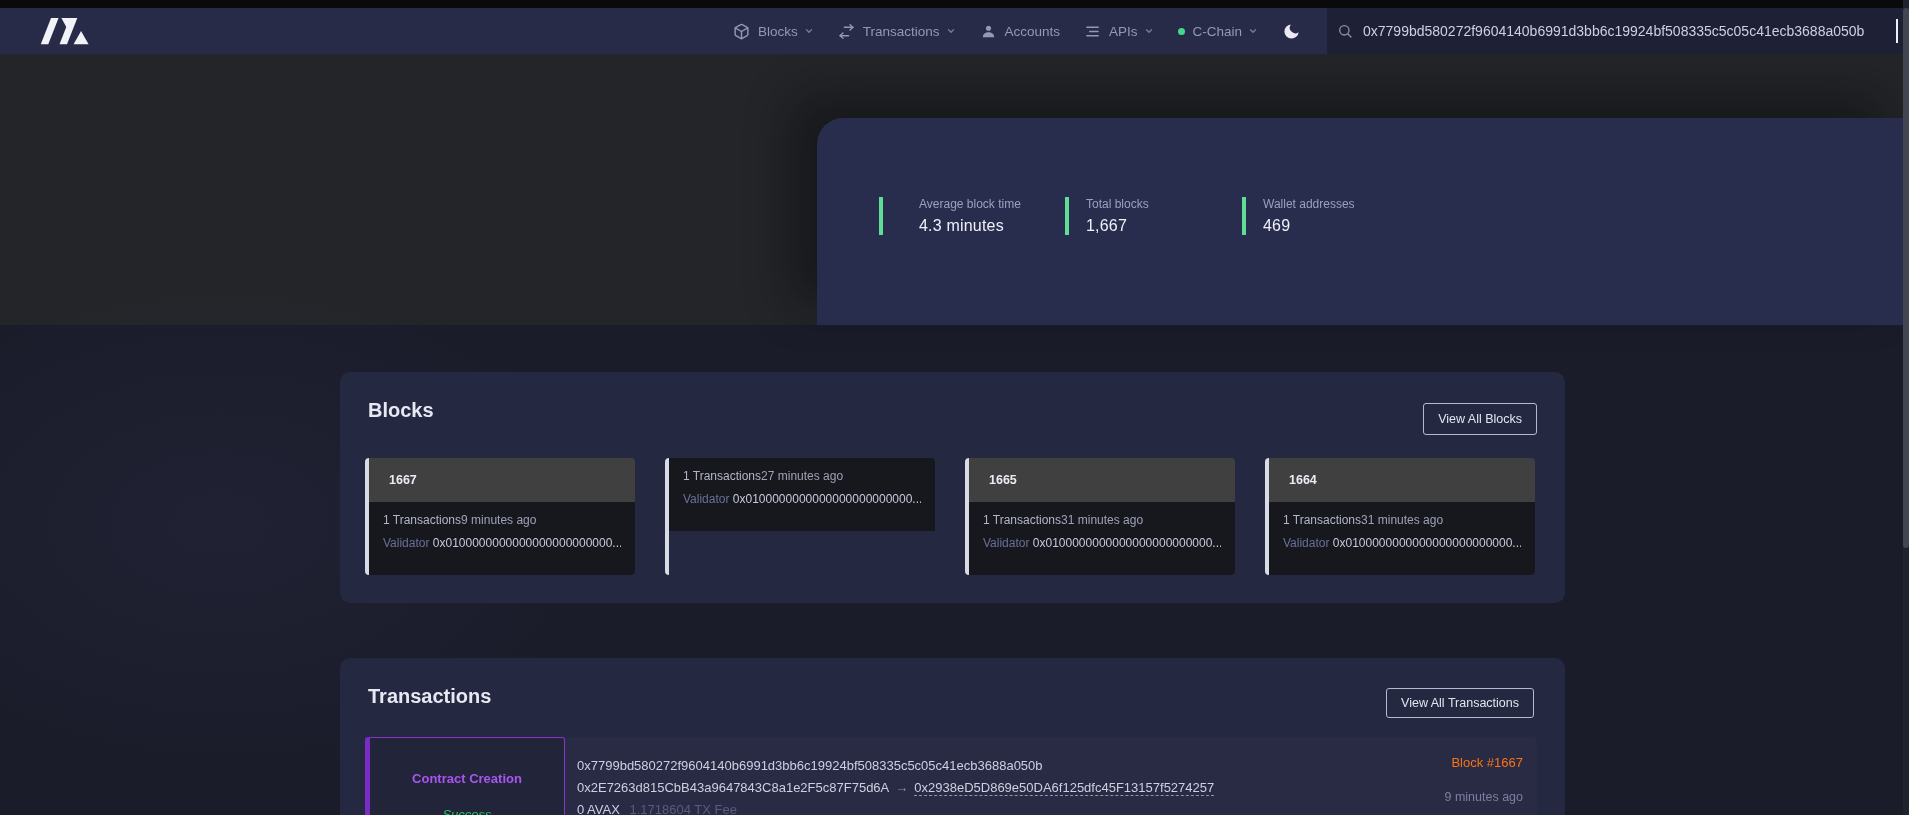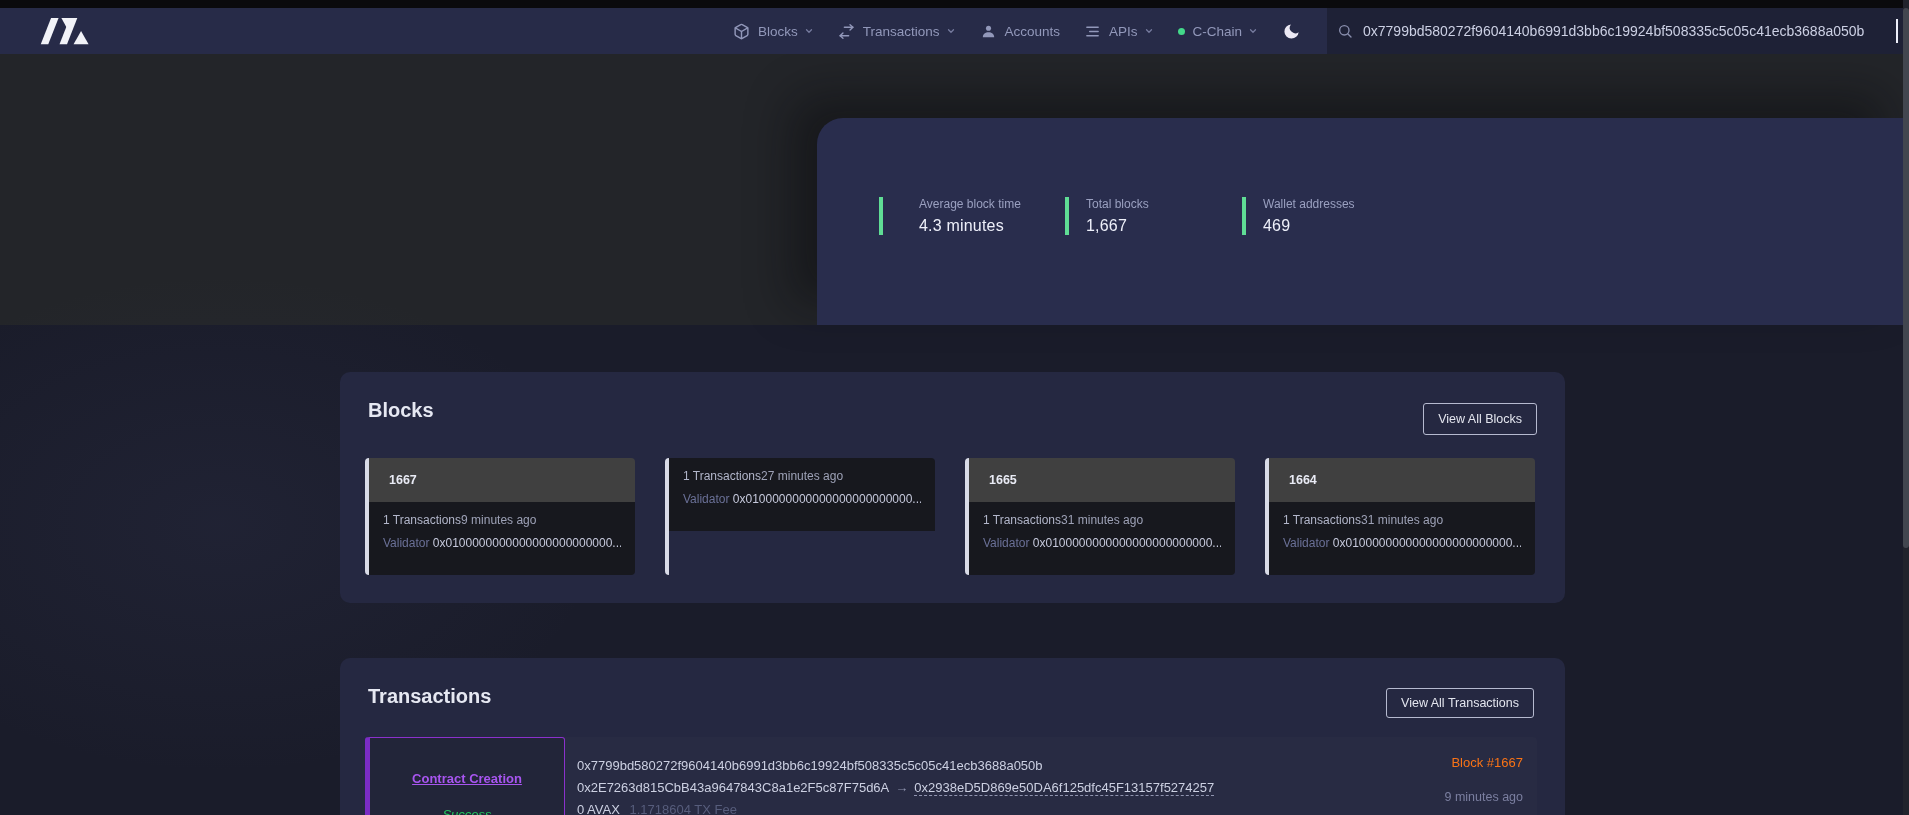--- a/index.html
+++ b/index.html
@@ -74,21 +74,21 @@
 
   
   .tx-panel { top:658px; height:240px; }
   .tx-panel .view-all-btn { right:31px; top:30px; height:30px;text-align:center; }
   .tx-row { position:absolute; left:25px; top:79px; width:1172px; height:161px; background:#282b43; border-radius:4px 4px 0 0; }
   .tx-status-box {
     position:absolute; left:0; top:0; width:200px; height:161px;
     background:#222539; border:1.5px solid #8b31cc; border-left:5px solid #7a2cc4;
     border-radius:3px 3px 0 0; text-align:center; padding-top:33px; cursor:pointer;
   }
-  .tx-type { font-size:13px; font-weight:bold; color:#a855f0;text-decoration:underline; }
+  .tx-type { font-size:13px; font-weight:bold; color:#a855f0; }
   .tx-status { font-size:13px; color:#22c55e; margin-top:21px;font-style:italic; }
   .tx-mid { position:absolute; left:212px; top:0; font-size:13px; line-height:15px; white-space:nowrap; }
   .tx-hash { position:absolute; left:0; top:21px; color:#ccd0e2; }
   .tx-addr-line { position:absolute; left:0; top:43px; color:#ccd0e2; width:700px; }
   .tx-arrow { color:#9094b0; padding:0 6px; }
   .tx-to { border-bottom:1px dashed #9094b0; cursor:pointer; }
   .tx-value-line { position:absolute; left:0; top:65px; }
   .tx-value { color:#ccd0e2; }
   .tx-fee { color:#575d7c; margin-left:6px; }
   .tx-right { position:absolute; right:14px; top:0; text-align:right; line-height:14px; }

